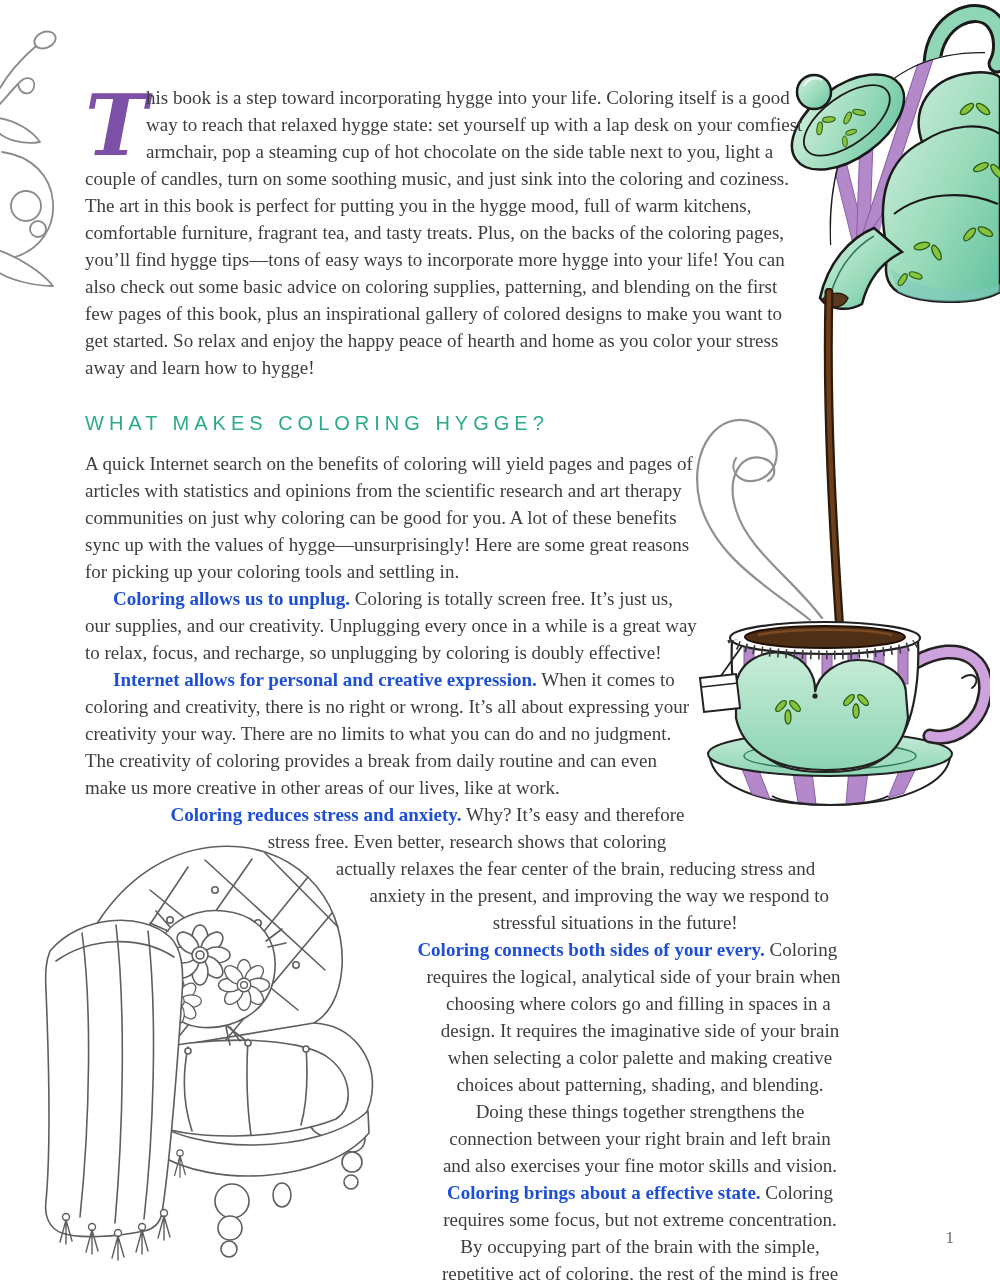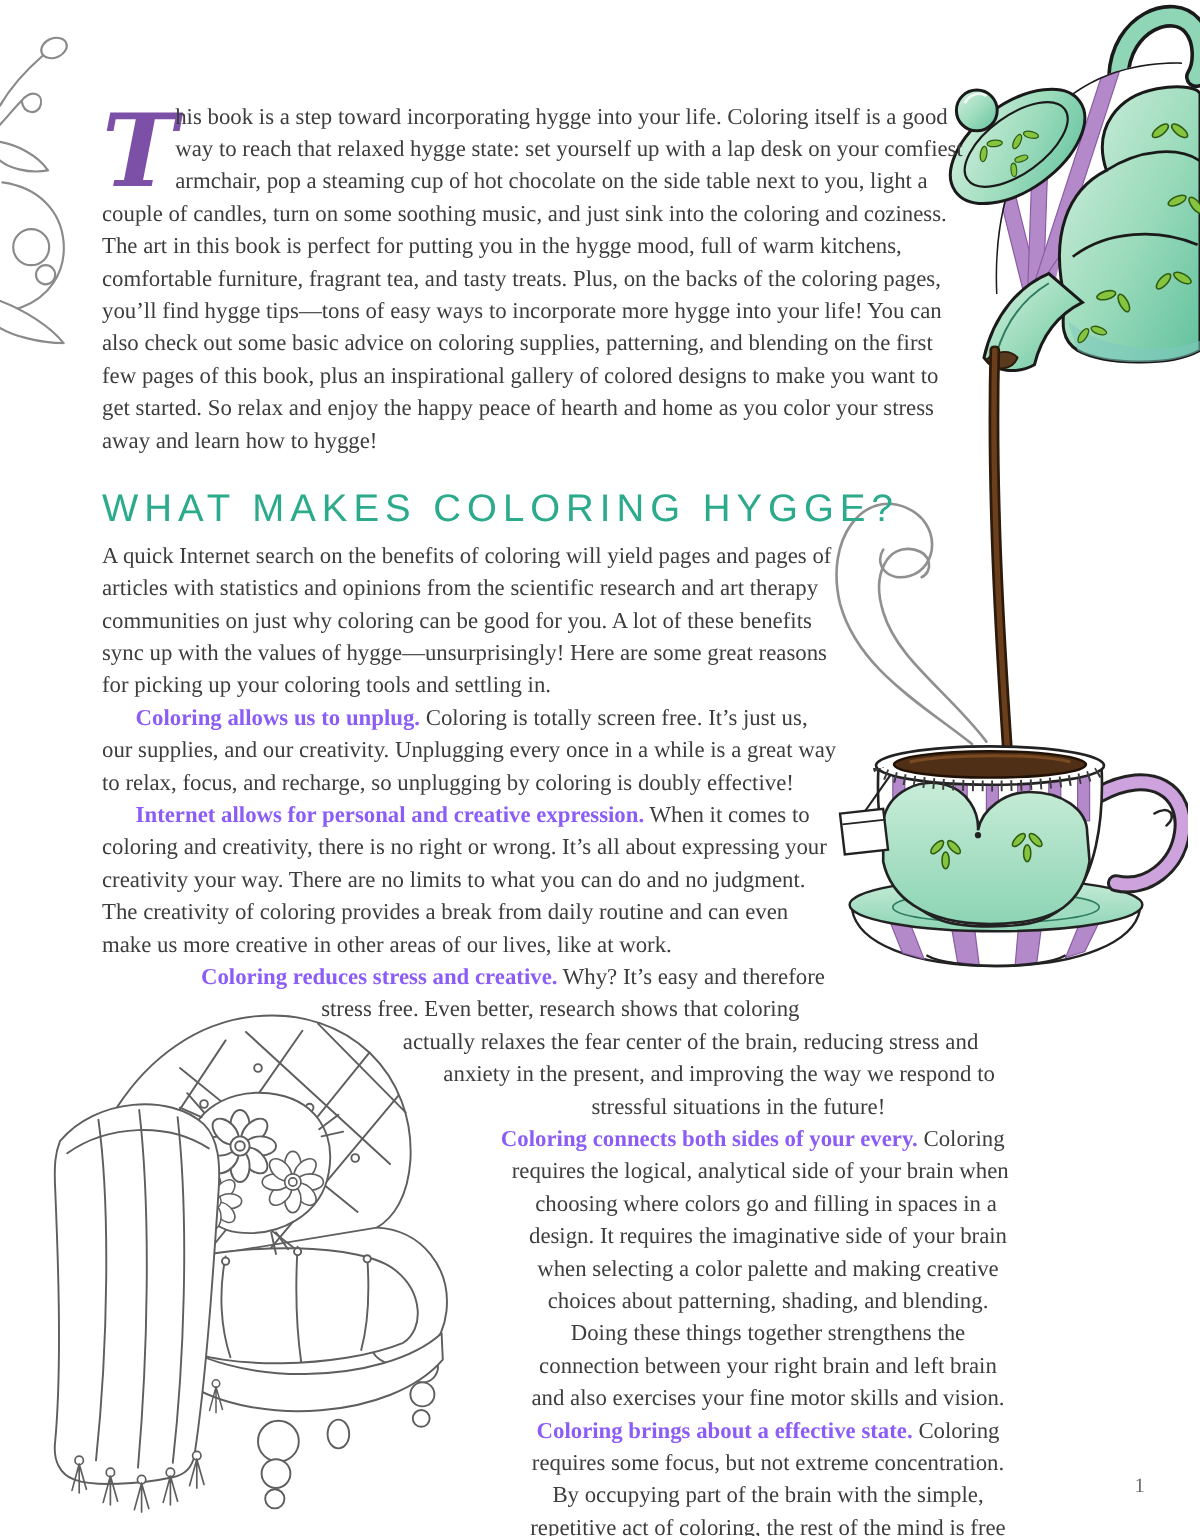--- a/index.html
+++ b/index.html
@@ -16,25 +16,25 @@
   .para { margin:0; }
   .intro-para { padding-right:40px; }
   .dropcap {
     float:left; width:56px; margin:4px 5px 0 0; text-align:center;
     font-family:"DejaVu Serif", serif; font-style:italic; font-weight:bold;
     font-size:84px; line-height:76px; color:#7d50a8;
   }
   h1.heading {
     margin:27px 0 12px 0;
     font-family:"Liberation Sans", sans-serif; font-weight:normal;
-    font-size:32px; line-height:30px; letter-spacing:5px; color:#2baa8c;
+    font-size:20px; line-height:30px; letter-spacing:5px; color:#2baa8c;
   }
   .cup-spacer { float:right; width:148px; height:392px; }
   .benefit { text-indent:28px; }
-  .lead { font-weight:bold; color:#8b5cf6; }
+  .lead { font-weight:bold; color:#1d4ed8; }
   .centered-zone .para { text-align:center; text-indent:0; }
   .chair-spacer {
     float:left; width:350px; height:500px;
     shape-outside: polygon(0px 0px, 18px 0px, 48px 26px, 125px 52px,
       205px 80px, 272px 118px, 315px 158px, 338px 208px, 350px 268px,
       350px 500px, 0px 500px);
     shape-margin:7px;
   }
   .page-number {
     position:absolute; right:46px; bottom:32px; z-index:2;
@@ -295,21 +295,21 @@
 
     <p class="para benefit">
       <span class="lead">Internet allows for personal and creative expression.</span>
       <span>When it comes to coloring and creativity, there is no right or wrong. It’s all about expressing your creativity your way. There are no limits to what you can do and no judgment. The creativity of coloring provides a break from daily routine and can even make us more creative in other areas of our lives, like at work.</span>
     </p>
 
     <div class="centered-zone">
       <div class="chair-spacer"></div>
 
       <p class="para">
-        <span class="lead">Coloring reduces stress and creative.</span>
+        <span class="lead">Coloring reduces stress and anxiety.</span>
         <span>Why? It’s easy and therefore stress free. Even better, research shows that coloring actually relaxes the fear center of the brain, reducing stress and anxiety in the present, and improving the way we respond to stressful situations in the future!</span>
       </p>
 
       <p class="para">
         <span class="lead">Coloring connects both sides of your every.</span>
         <span>Coloring requires the logical, analytical side of your brain when choosing where colors go and filling in spaces in a design. It requires the imaginative side of your brain when selecting a color palette and making creative choices about patterning, shading, and blending. Doing these things together strengthens the connection between your right brain and left brain and also exercises your fine motor skills and vision.</span>
       </p>
 
       <p class="para">
         <span class="lead">Coloring brings about a effective state.</span>

